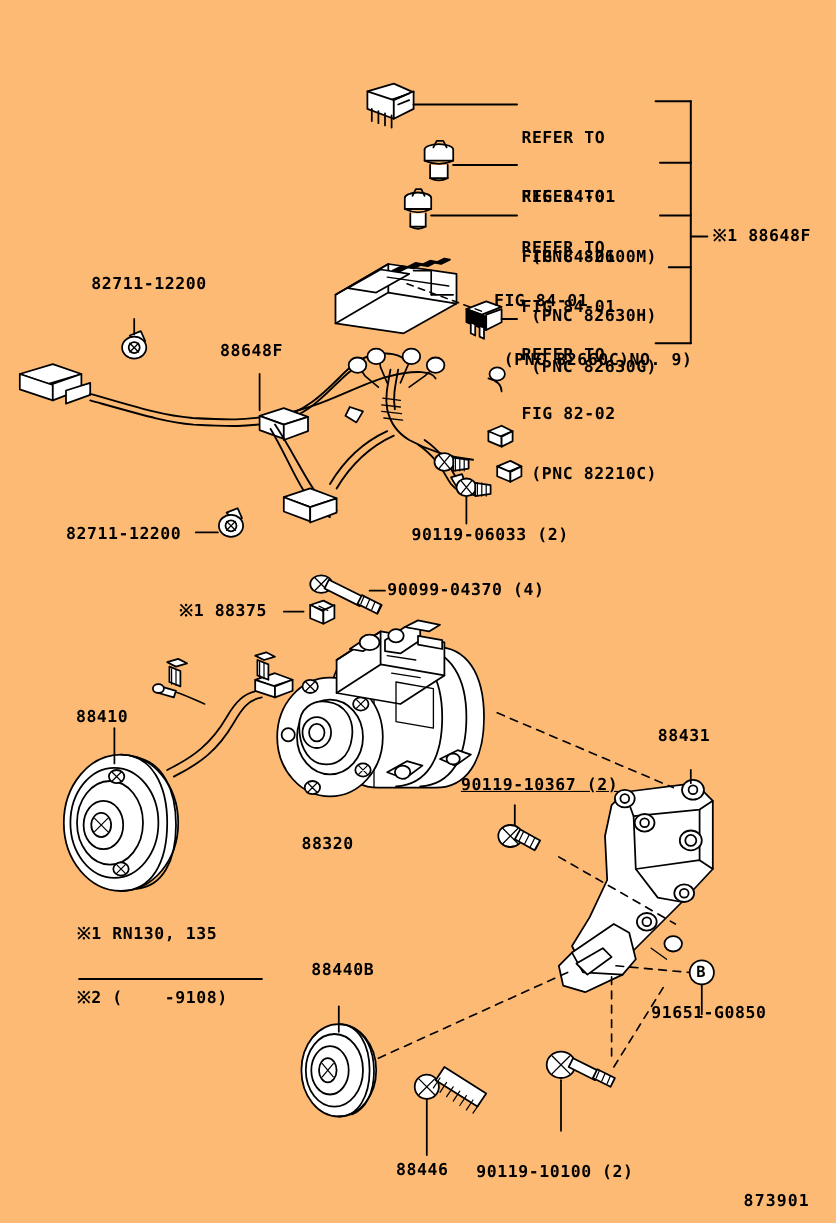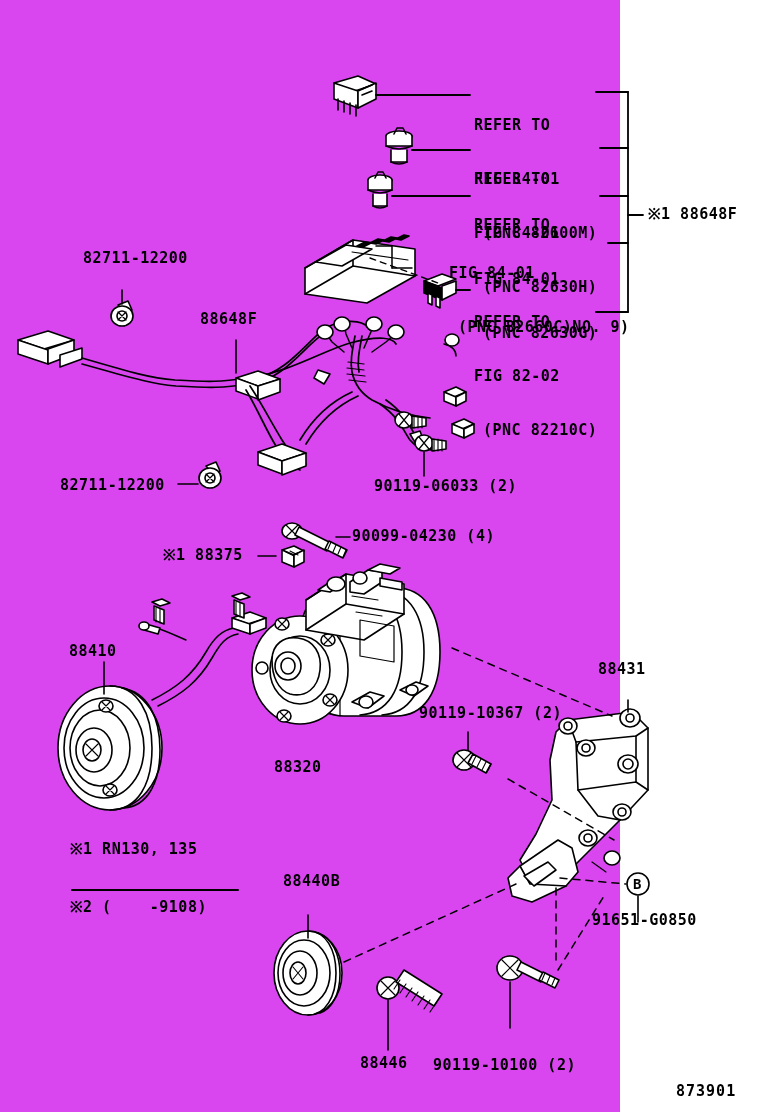--- a/index.html
+++ b/index.html
@@ -1,18 +1,18 @@
 <!DOCTYPE html>
 <html><head>
 <meta charset="utf-8">
 <style>
   html,body{margin:0;padding:0;background:#ffffff;}
   body{width:760px;height:1112px;overflow:hidden;
        font-family:"DejaVu Sans Mono","Liberation Mono",monospace;color:#000;}
-  #stage{position:relative;width:620px;height:1112px;background:#d946ef;}
+  #stage{position:relative;width:760px;height:1112px;background:#fdba74;}
   #art{position:absolute;left:0;top:0;width:760px;height:1112px;}
   .lbl{position:absolute;white-space:pre;font-family:"DejaVu Sans Mono","Liberation Mono",monospace;
        font-size:15px;font-weight:700;letter-spacing:0.5px;color:#000;line-height:17px;}
   .ref{position:absolute;white-space:pre;font-family:"DejaVu Sans Mono","Liberation Mono",monospace;
        font-size:15px;font-weight:700;line-height:18px;letter-spacing:0.5px;}
   .note{position:absolute;white-space:pre;font-family:"DejaVu Sans Mono","Liberation Mono",monospace;
         font-size:15px;font-weight:700;line-height:19px;letter-spacing:0.5px;}
   .fignum{position:absolute;white-space:pre;font-family:"DejaVu Sans Mono","Liberation Mono",monospace;
           font-size:15px;font-weight:700;letter-spacing:1px;}
 </style>
@@ -391,26 +391,26 @@
     <div>FIG 82-02</div>
     <div style="padding-left:9px">(PNC 82210C)</div>
   </div>
 
   <div class="lbl" style="left:648px;top:206px;">※1 88648F</div>
 
   <div class="lbl" style="left:83px;top:250px;">82711-12200</div>
   <div class="lbl" style="left:200px;top:311px;">88648F</div>
   <div class="lbl" style="left:60px;top:477px;">82711-12200</div>
   <div class="lbl" style="left:374px;top:478px;">90119-06033 (2)</div>
-  <div class="lbl" style="left:352px;top:528px;">90099-04230 (4)</div>
+  <div class="lbl" style="left:352px;top:528px;">90099-04370 (4)</div>
   <div class="lbl" style="left:163px;top:547px;">※1 88375</div>
   <div class="lbl" style="left:69px;top:643px;">88410</div>
   <div class="lbl" style="left:274px;top:759px;">88320</div>
   <div class="lbl" style="left:598px;top:661px;">88431</div>
-  <div class="lbl" style="left:419px;top:705px;">90119-10367 (2)</div>
+  <div class="lbl" style="left:419px;top:705px;text-decoration:underline;">90119-10367 (2)</div>
   <div class="lbl" style="left:592px;top:912px;">91651-G0850</div>
   <div class="lbl" style="left:283px;top:873px;">88440B</div>
   <div class="lbl" style="left:360px;top:1055px;">88446</div>
   <div class="lbl" style="left:433px;top:1037px;margin-top:20px;">90119-10100 (2)</div>
 
   <div class="lbl" style="left:633px;top:876px;font-size:14px;">B</div>
 
   <div class="note" style="left:70px;top:840px;">※1 RN130, 135</div>
   <div class="note" style="left:70px;top:862px;margin-top:36px;">※2 (    -9108)</div>
 

